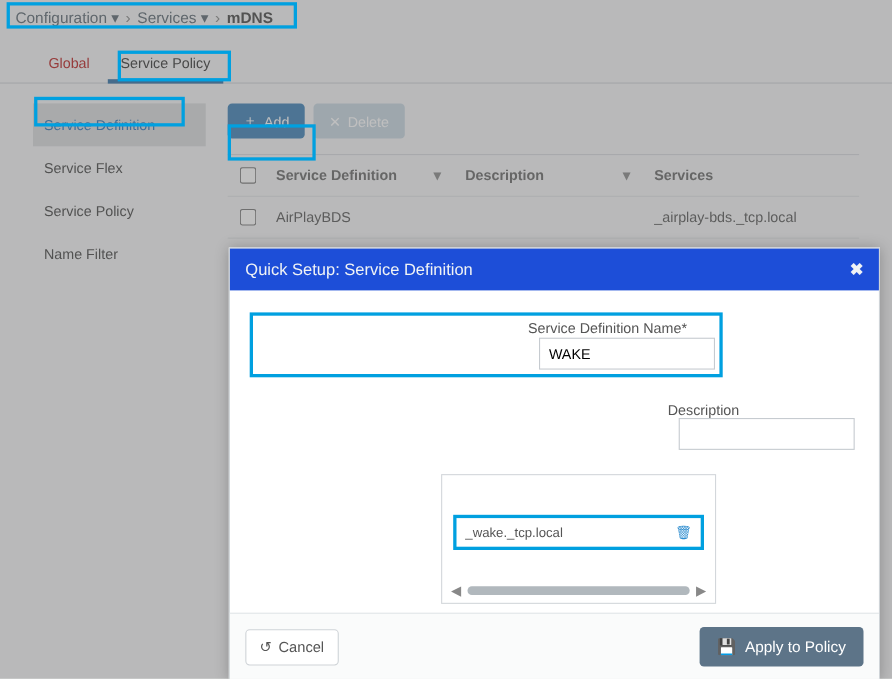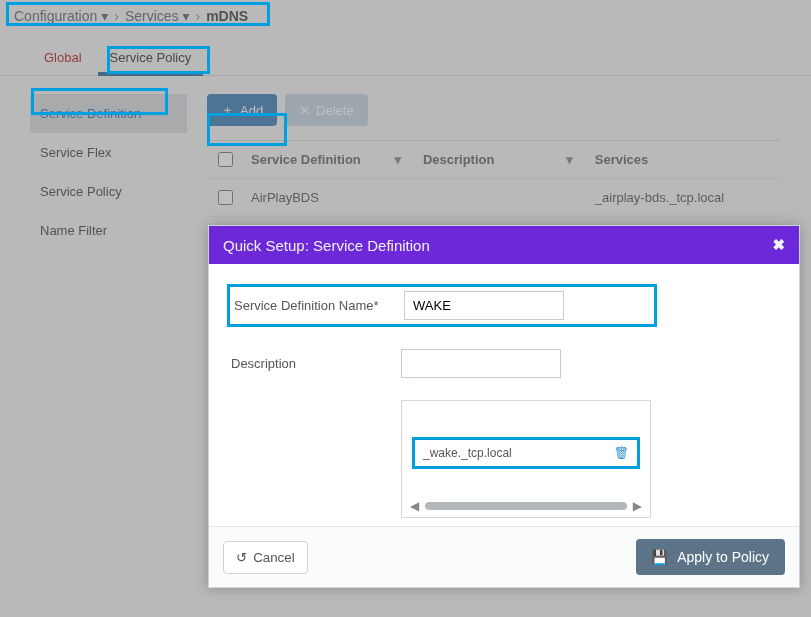--- a/index.html
+++ b/index.html
@@ -33,24 +33,24 @@
   .tcell { padding: 11px 8px; display:flex; align-items:center; }
   .tcell.cb { width: 36px; justify-content:center; }
   .tcell.sd { flex: 1.4; }
   .tcell.desc { flex: 1.4; }
   .tcell.svc { flex: 1.6; }
   .funnel { color:#888; margin-left:auto; padding-right:6px; }
   input[type=checkbox]{ width:15px; height:15px; }
 
   
   .modal { position: absolute; left: 208px; top: 225px; width: 592px; background: #fff; border: 1px solid #cfd4d8; box-shadow: 0 0 12px rgba(0,0,0,0.25); z-index: 10; }
-  .modal-hd { background: #6d28d9; color: #f0f3f5; padding: 10px 14px; font-size: 15px; display:flex; align-items:center; }
+  .modal-hd { background: #1d4ed8; color: #f0f3f5; padding: 10px 14px; font-size: 15px; display:flex; align-items:center; }
   .modal-hd .close { margin-left:auto; cursor:pointer; font-weight:bold; }
   .modal-body { padding: 20px 22px 8px 22px; }
-  .frow { display: flex; align-items: center; margin-bottom: 22px; }
+  .frow { display: flex; align-items: flex-end; margin-bottom: 22px; flex-direction: column; }
   .flabel { width: 170px; color: #555; font-size: 13px; line-height: 1.2; }
   .finput { width: 160px; height: 29px; border:1px solid #c6cbd0; padding:4px 8px; font-size:13px; }
   .add-plus { color:#08a0df; font-size:20px; font-weight:bold; margin-left:14px; cursor:pointer; line-height:26px; }
   .type-list { margin-left:170px; border:1px solid #d3d7db; width:250px; height:118px; padding:10px 10px 4px 10px; position:relative; }
   .type-item { display:flex; align-items:center; border:1px solid #d3d7db; padding:6px 8px; font-size:12px; color:#555;margin-top:26px; }
   .type-item .trash { margin-left:auto; color:#2f8ed0; cursor:pointer; }
   .type-scroll { position:absolute; left:8px; right:8px; bottom:4px; display:flex; align-items:center; }
   .type-scroll .bar { flex:1; height:8px; background:#b1b8bd; border-radius:4px; margin:0 6px; }
   .type-scroll .tri { color:#888; font-size:12px; }
   .modal-ft { border-top:1px solid #e2e5e8; background:#fafbfb; padding:12px 14px; display:flex; align-items:center; }

